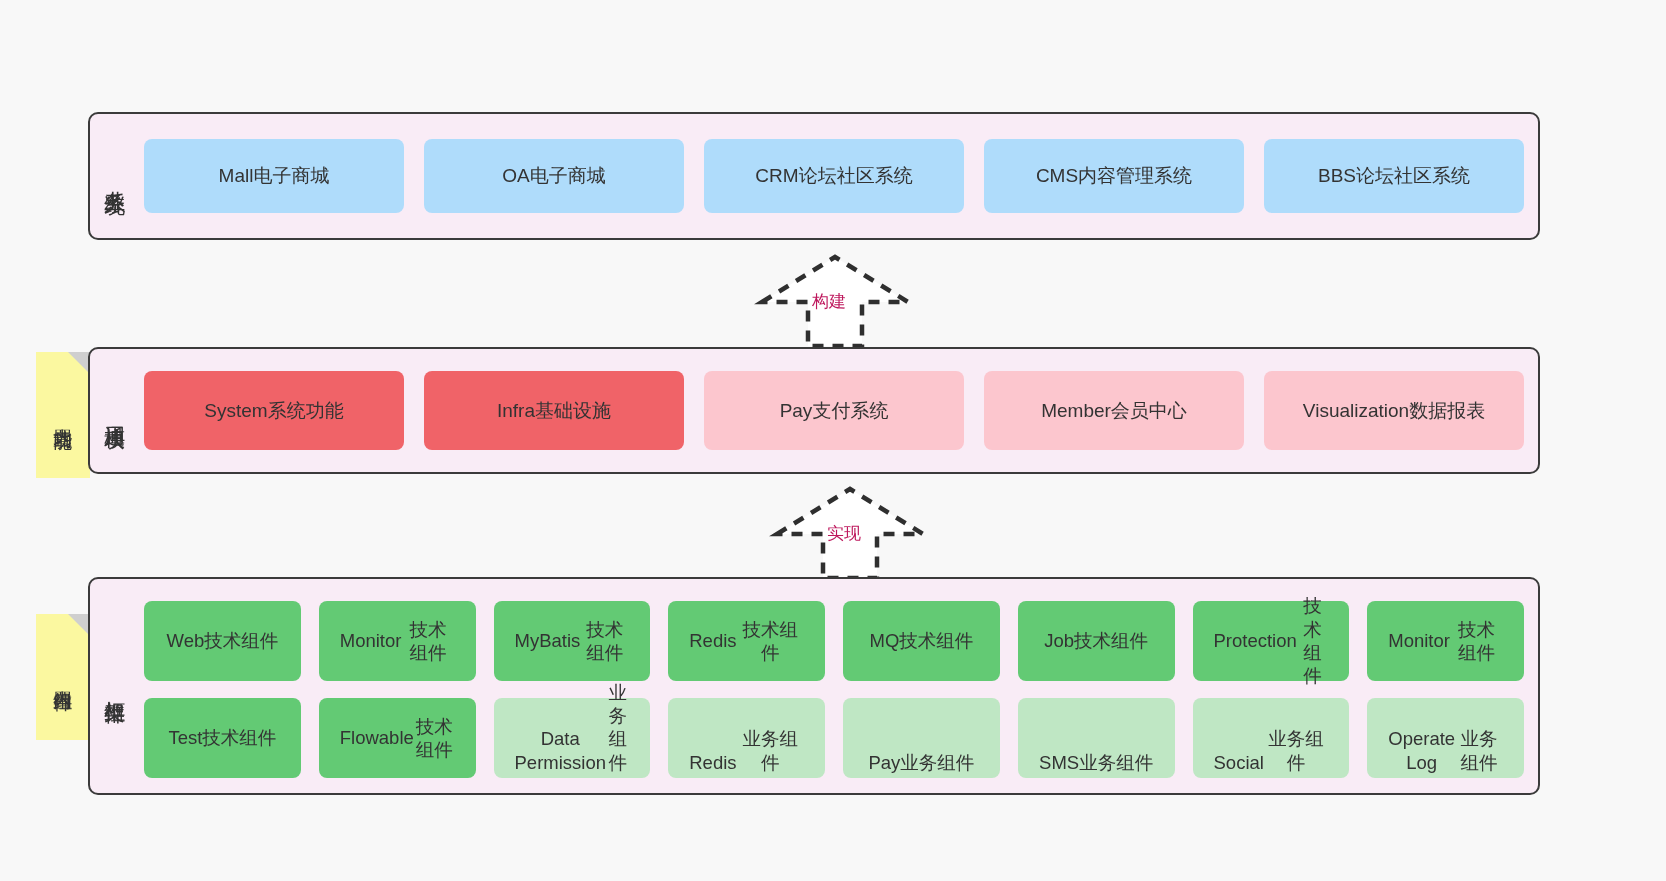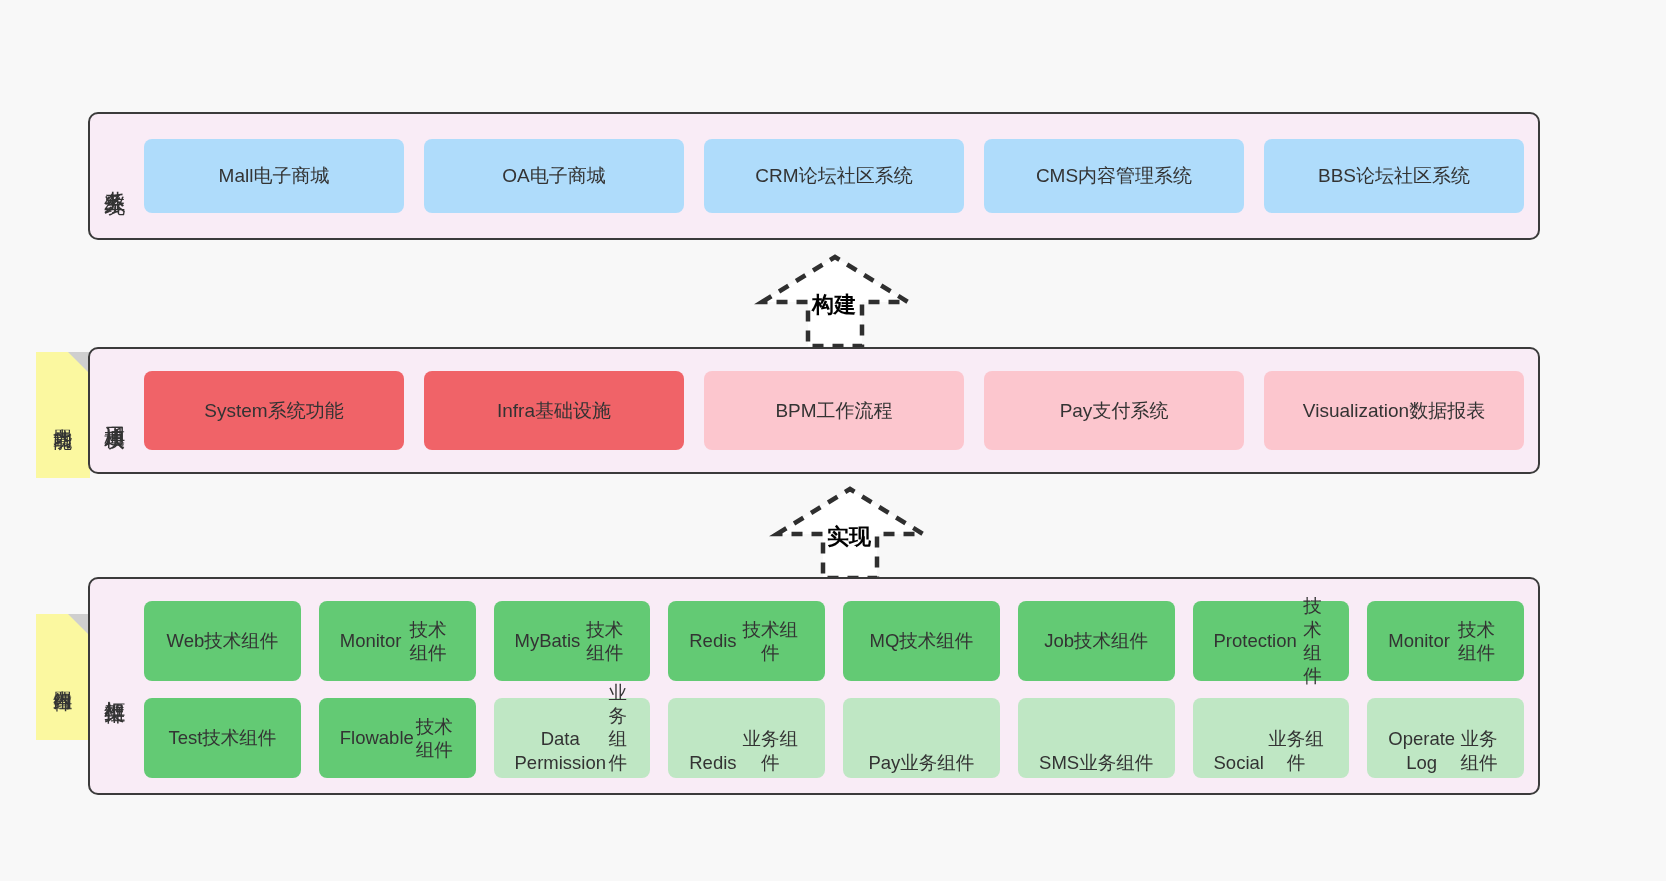--- a/index.html
+++ b/index.html
@@ -123,25 +123,24 @@
   #note-common    { left: 36px; top: 352px; height: 126px; }
   #note-framework { left: 36px; top: 614px; height: 126px; }
 
   
   .arrow { position: absolute; }
   #arrow-build   { left: 750px; top: 252px; width: 170px; height: 98px; }
   #arrow-impl    { left: 765px; top: 484px; width: 170px; height: 98px; text-align: center; }
   .arrow svg { display: block; }
   .arrow-label {
     position: absolute;
-    font-size: 22px;
-    color: #000000;
+    font-size: 17px;
+    color: #be185d;
     background: transparent;
     white-space: nowrap;
-    font-weight: bold;
   }
   #arrow-build .arrow-label  { left: 62px; top: 38px; }
   #arrow-impl  .arrow-label  { left: 62px; top: 38px; }
 </style>
 </head>
 <body>
 
 <div class="canvas">
 
   <div class="layer" id="layer-business">
@@ -189,26 +188,26 @@
       <div class="row">
         <div class="card c-red">
           <span class="t1">System</span>
           <span class="t2">系统功能</span>
         </div>
         <div class="card c-red">
           <span class="t1">Infra</span>
           <span class="t2">基础设施</span>
         </div>
         <div class="card c-pink">
-          <span class="t1">BPM</span>
-          <span class="t2">工作流程</span>
-        </div>
-        <div class="card c-pink">
           <span class="t1">Pay</span>
           <span class="t2">支付系统</span>
+        </div>
+        <div class="card c-pink">
+          <span class="t1">Member</span>
+          <span class="t2">会员中心</span>
         </div>
         <div class="card c-pink">
           <span class="t1">Visualization</span>
           <span class="t2">数据报表</span>
         </div>
       </div>
     </div>
   </div>
 
   <div class="arrow" id="arrow-impl">

